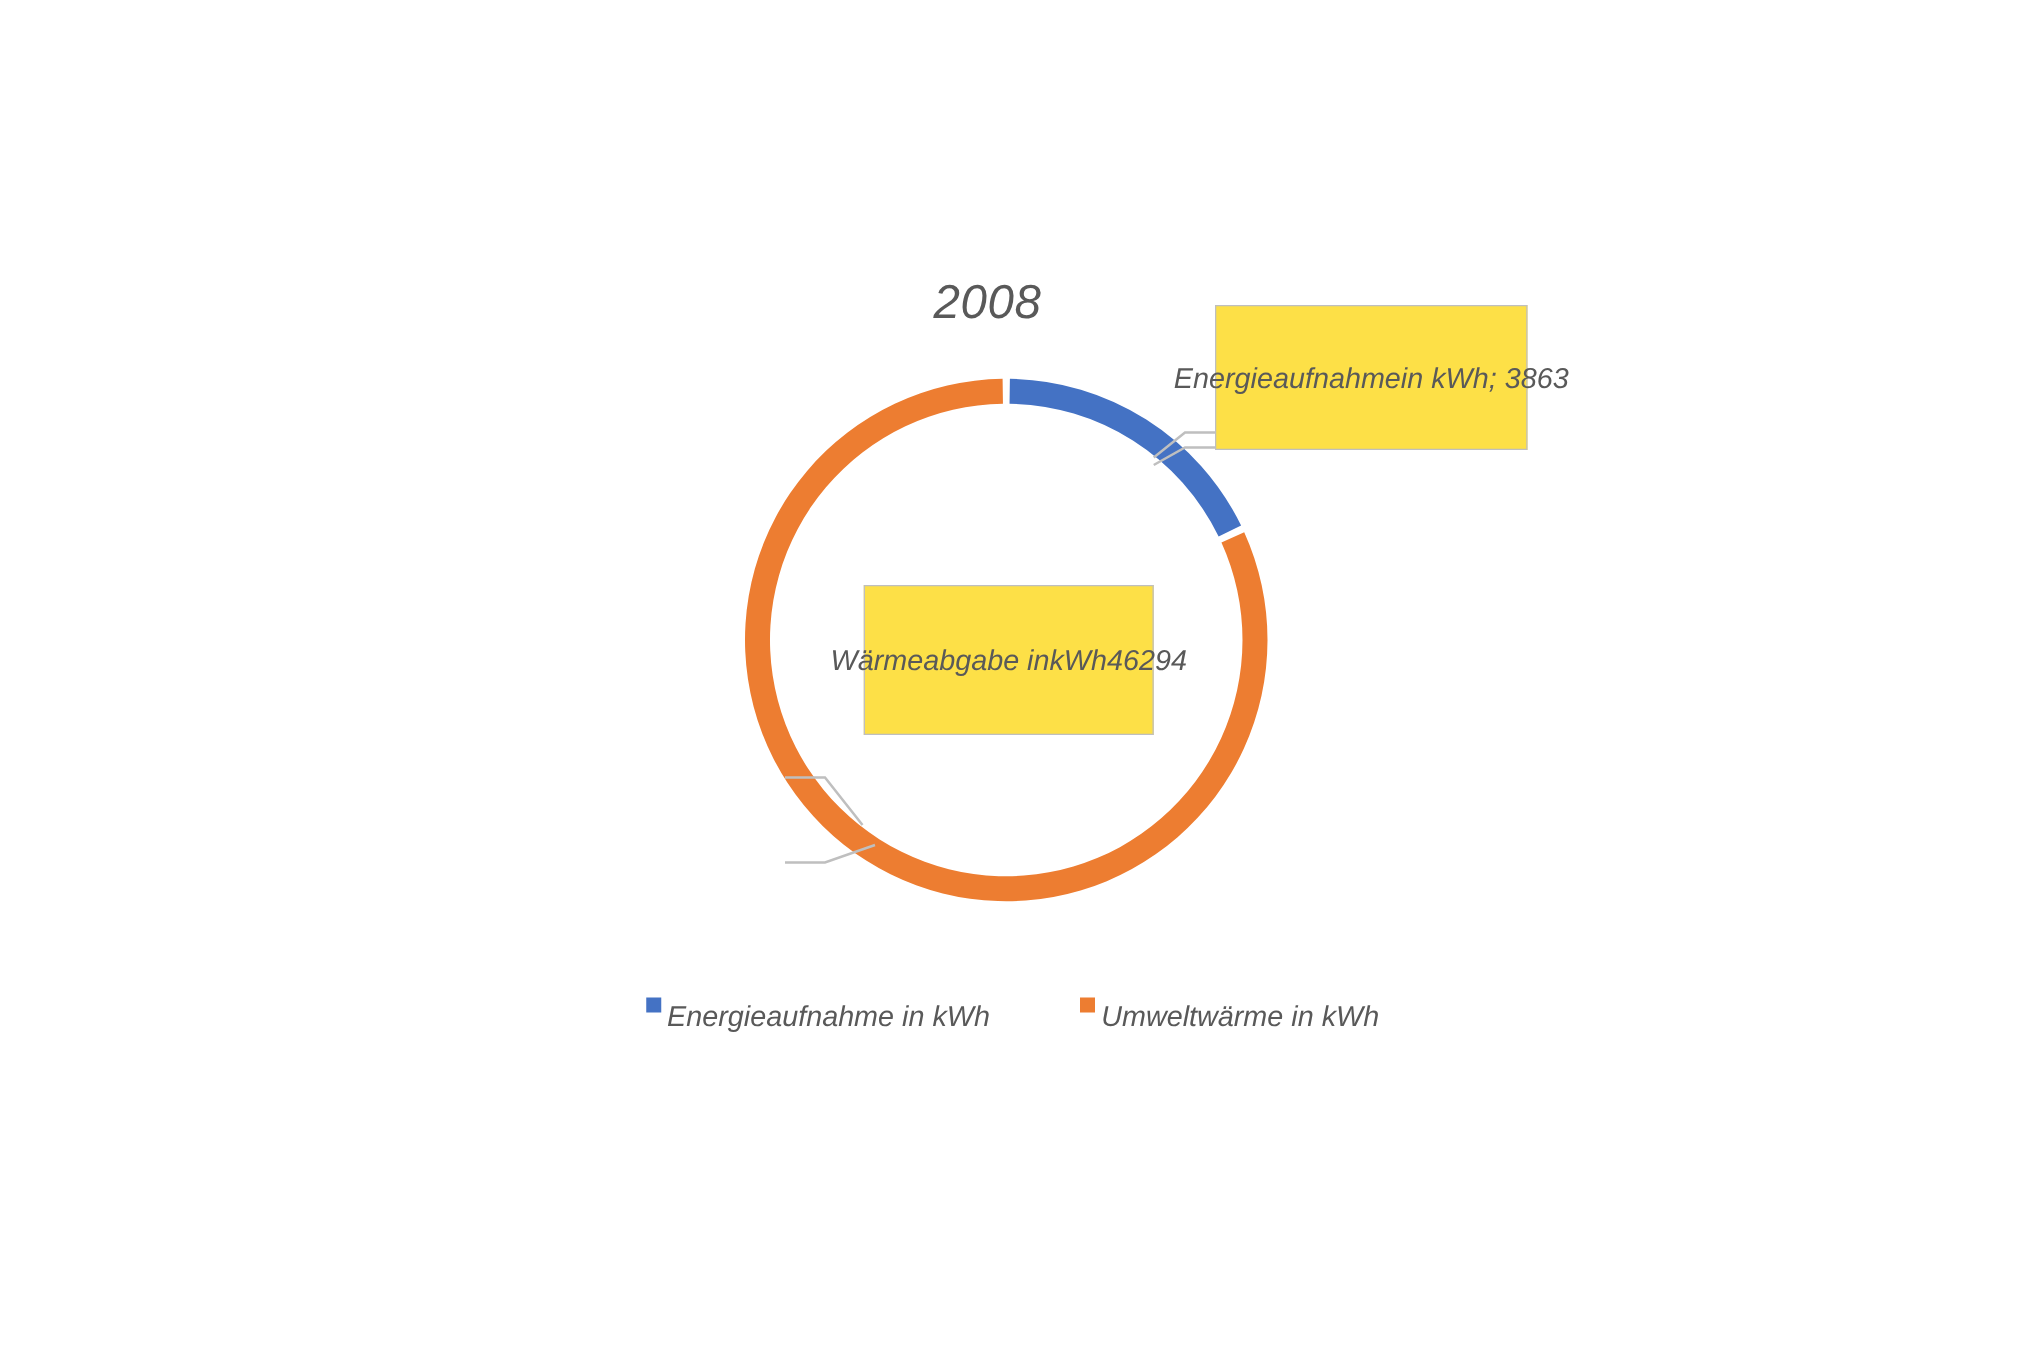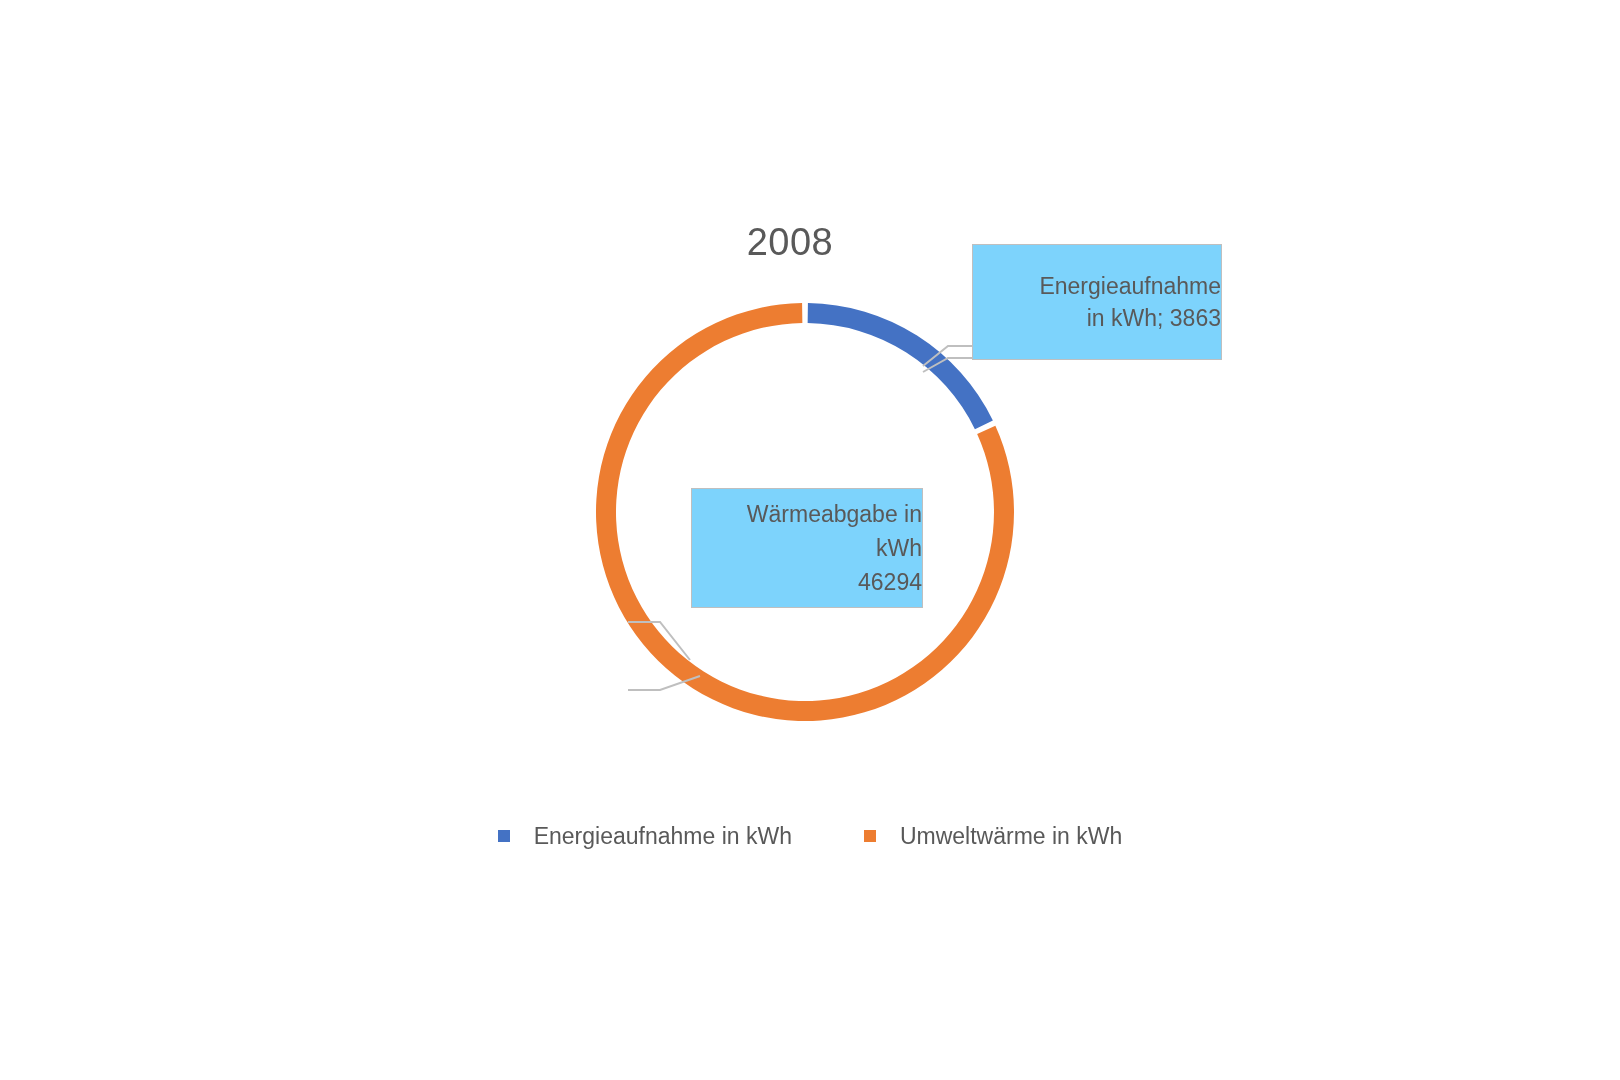--- a/index.html
+++ b/index.html
@@ -10,20 +10,21 @@
   }
   body {
     font-family: "Liberation Sans", sans-serif;
   }
   #stage {
     position: relative;
     width: 1620px;
     height: 1080px;
     background: #ffffff;
     overflow: hidden;
+    font-style: italic;
   }
 
   
   .chart-title {
     position: absolute;
     left: 620px;
     top: 218px;
     width: 340px;
     text-align: center;
     font-size: 38px;
@@ -40,29 +41,28 @@
     top: 0;
     width: 1620px;
     height: 1080px;
     pointer-events: none;
   }
 
   
   .callout {
     position: absolute;
     box-sizing: border-box;
-    background: #7dd3fc;
+    background: #fde047;
     border: 1px solid #bfbfbf;
     color: #595959;
     font-size: 23px;
     line-height: 32px;
     text-align: center;
     display: flex;
-    flex-direction: column;
-    align-items: flex-end;
+    align-items: center;
     justify-content: center;
     white-space: nowrap;
   }
   .callout .ln { display: block; }
 
   #callout-energieaufnahme {
     left: 972px;
     top: 244px;
     width: 250px;
     height: 116px;
@@ -72,41 +72,39 @@
     top: 620px;
     width: 216px;
     height: 114px;
   }
   #callout-waermeabgabe {
     left: 691px;
     top: 468px;
     width: 232px;
     height: 120px;
     line-height: 34px;
-    margin-top: 20px;
   }
 
   
   .legend {
     position: absolute;
     left: 380px;
     top: 798px;
     width: 860px;
     display: flex;
     flex-direction: row;
     align-items: center;
     justify-content: center;
     gap: 72px;
   }
   .legend-item {
     display: flex;
     flex-direction: row;
-    align-items: center;
-    gap: 24px;
-    margin-top: 23px;
+    align-items: flex-start;
+    gap: 5px;
   }
   .legend-swatch {
     width: 12px;
     height: 12px;
     flex: 0 0 auto;
     display: block;
   }
   .legend-label {
     font-size: 23px;
     line-height: 30px;

